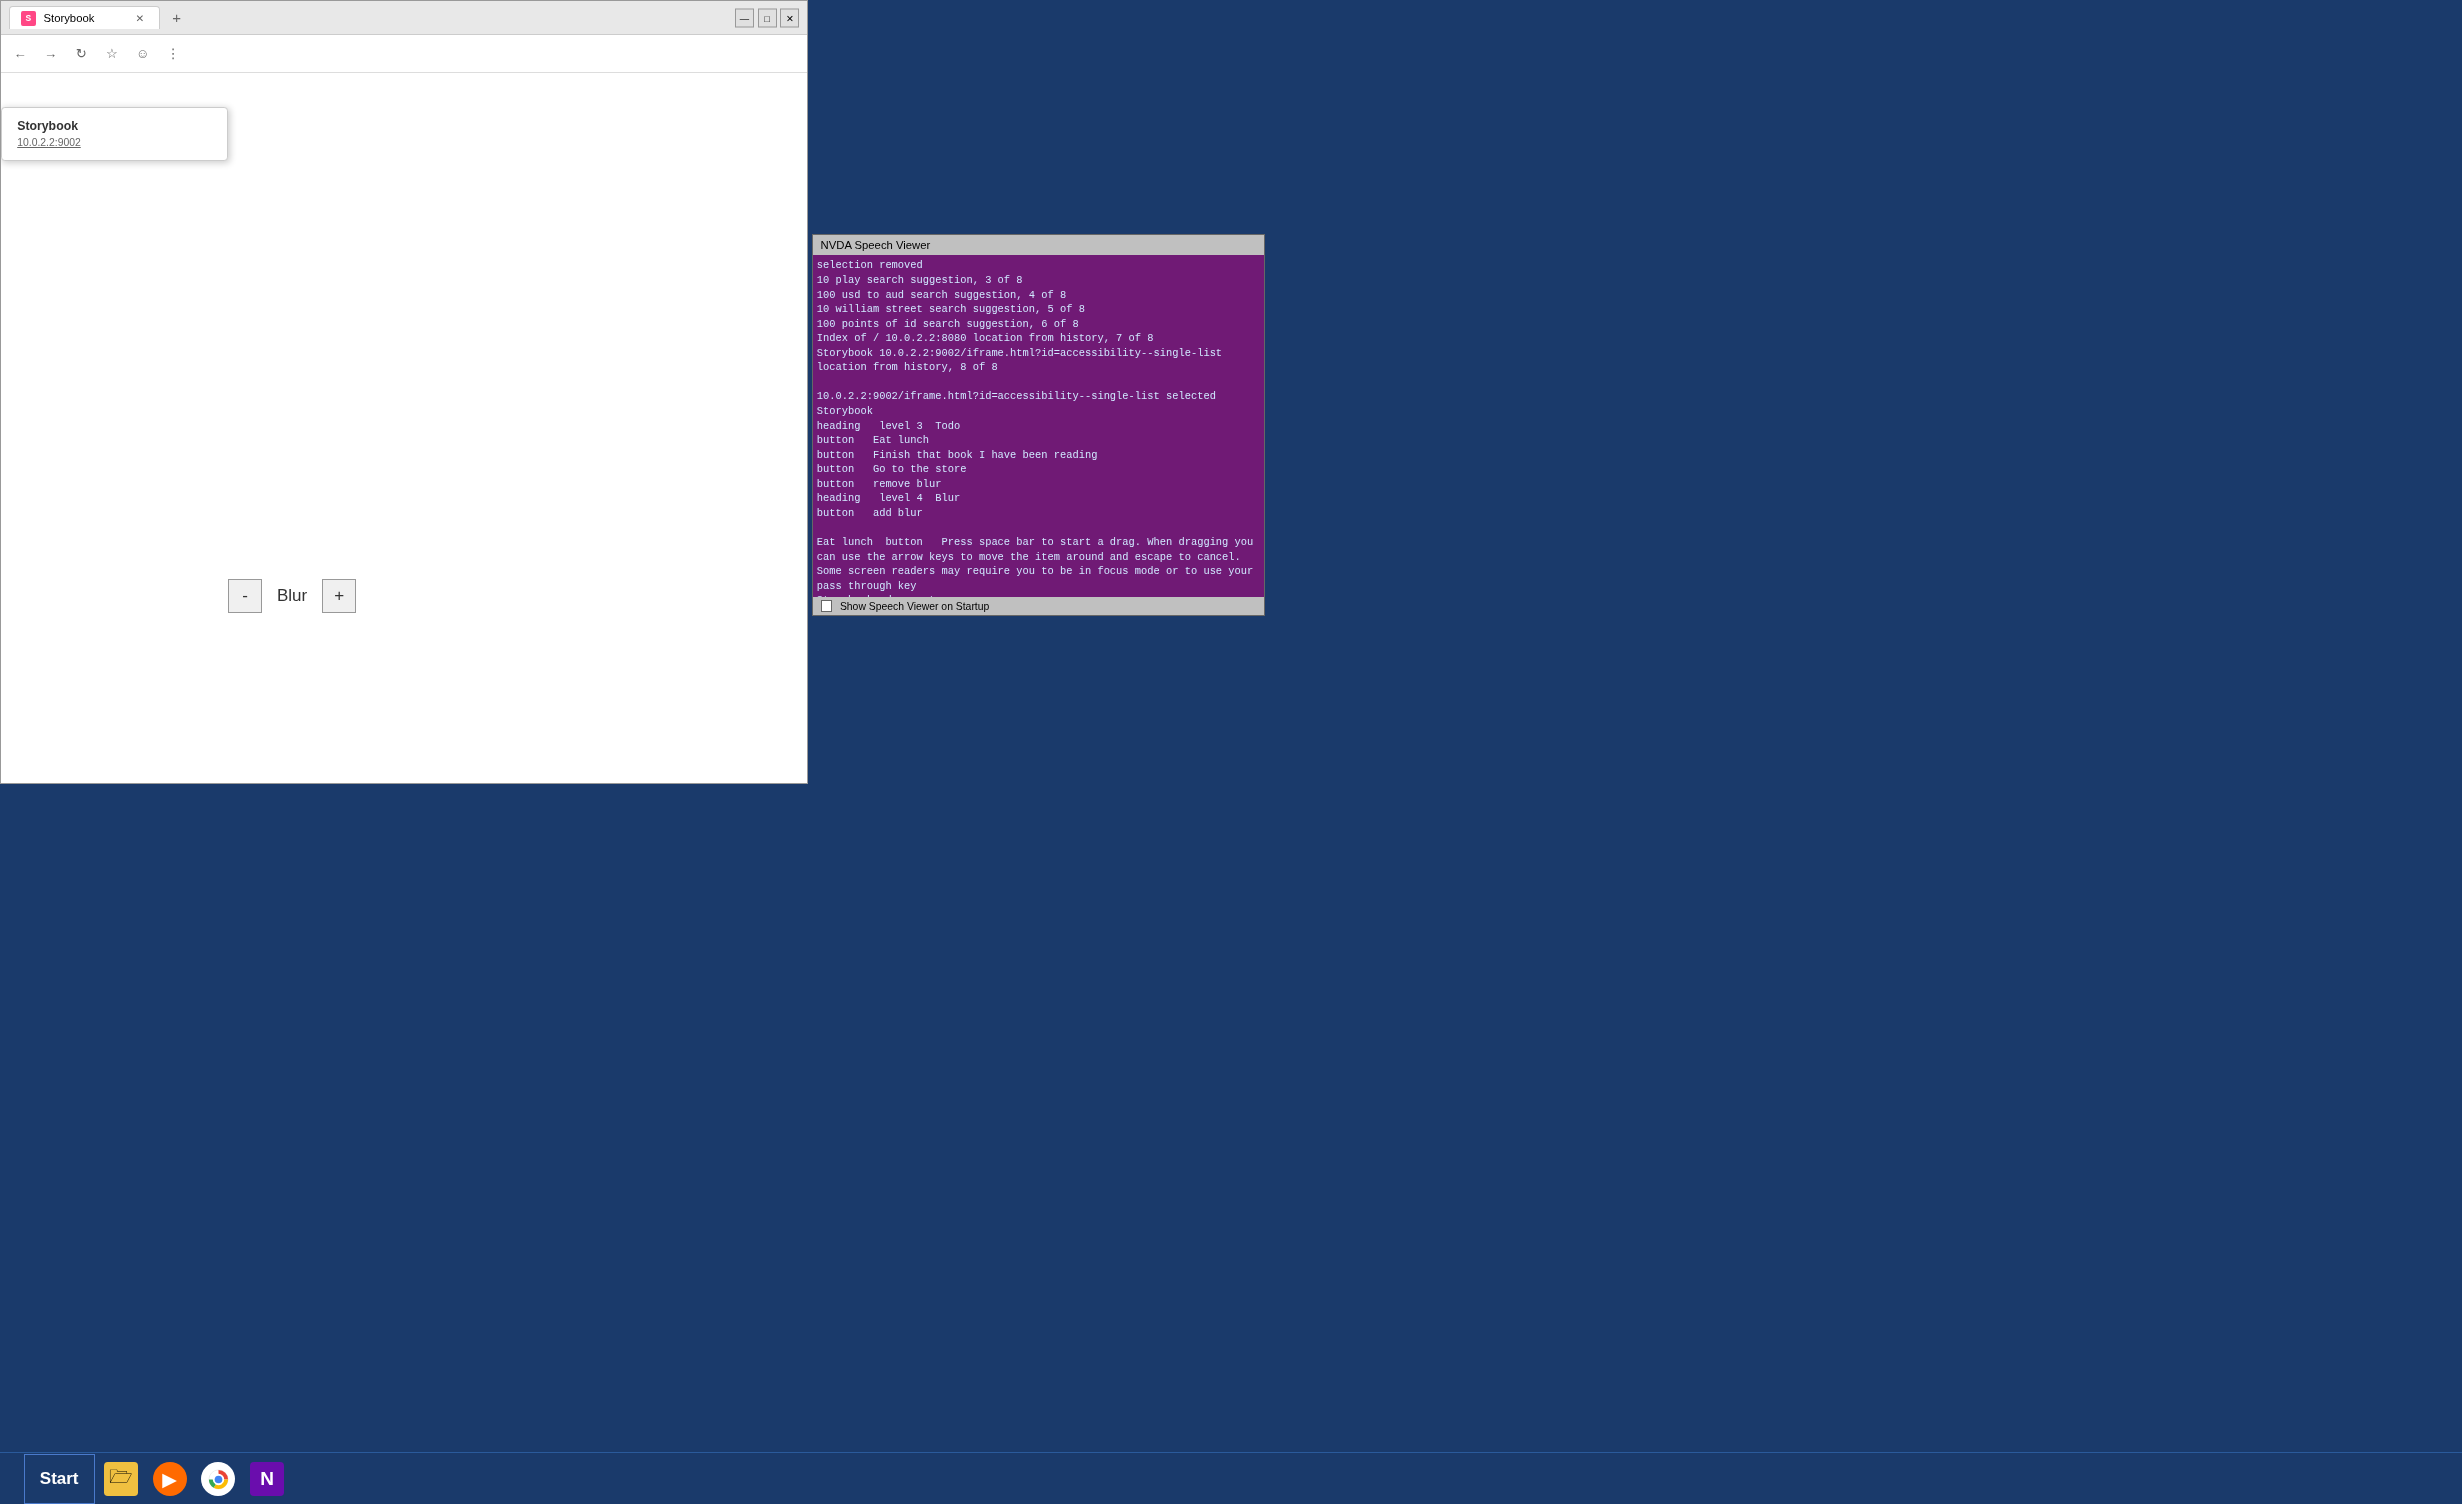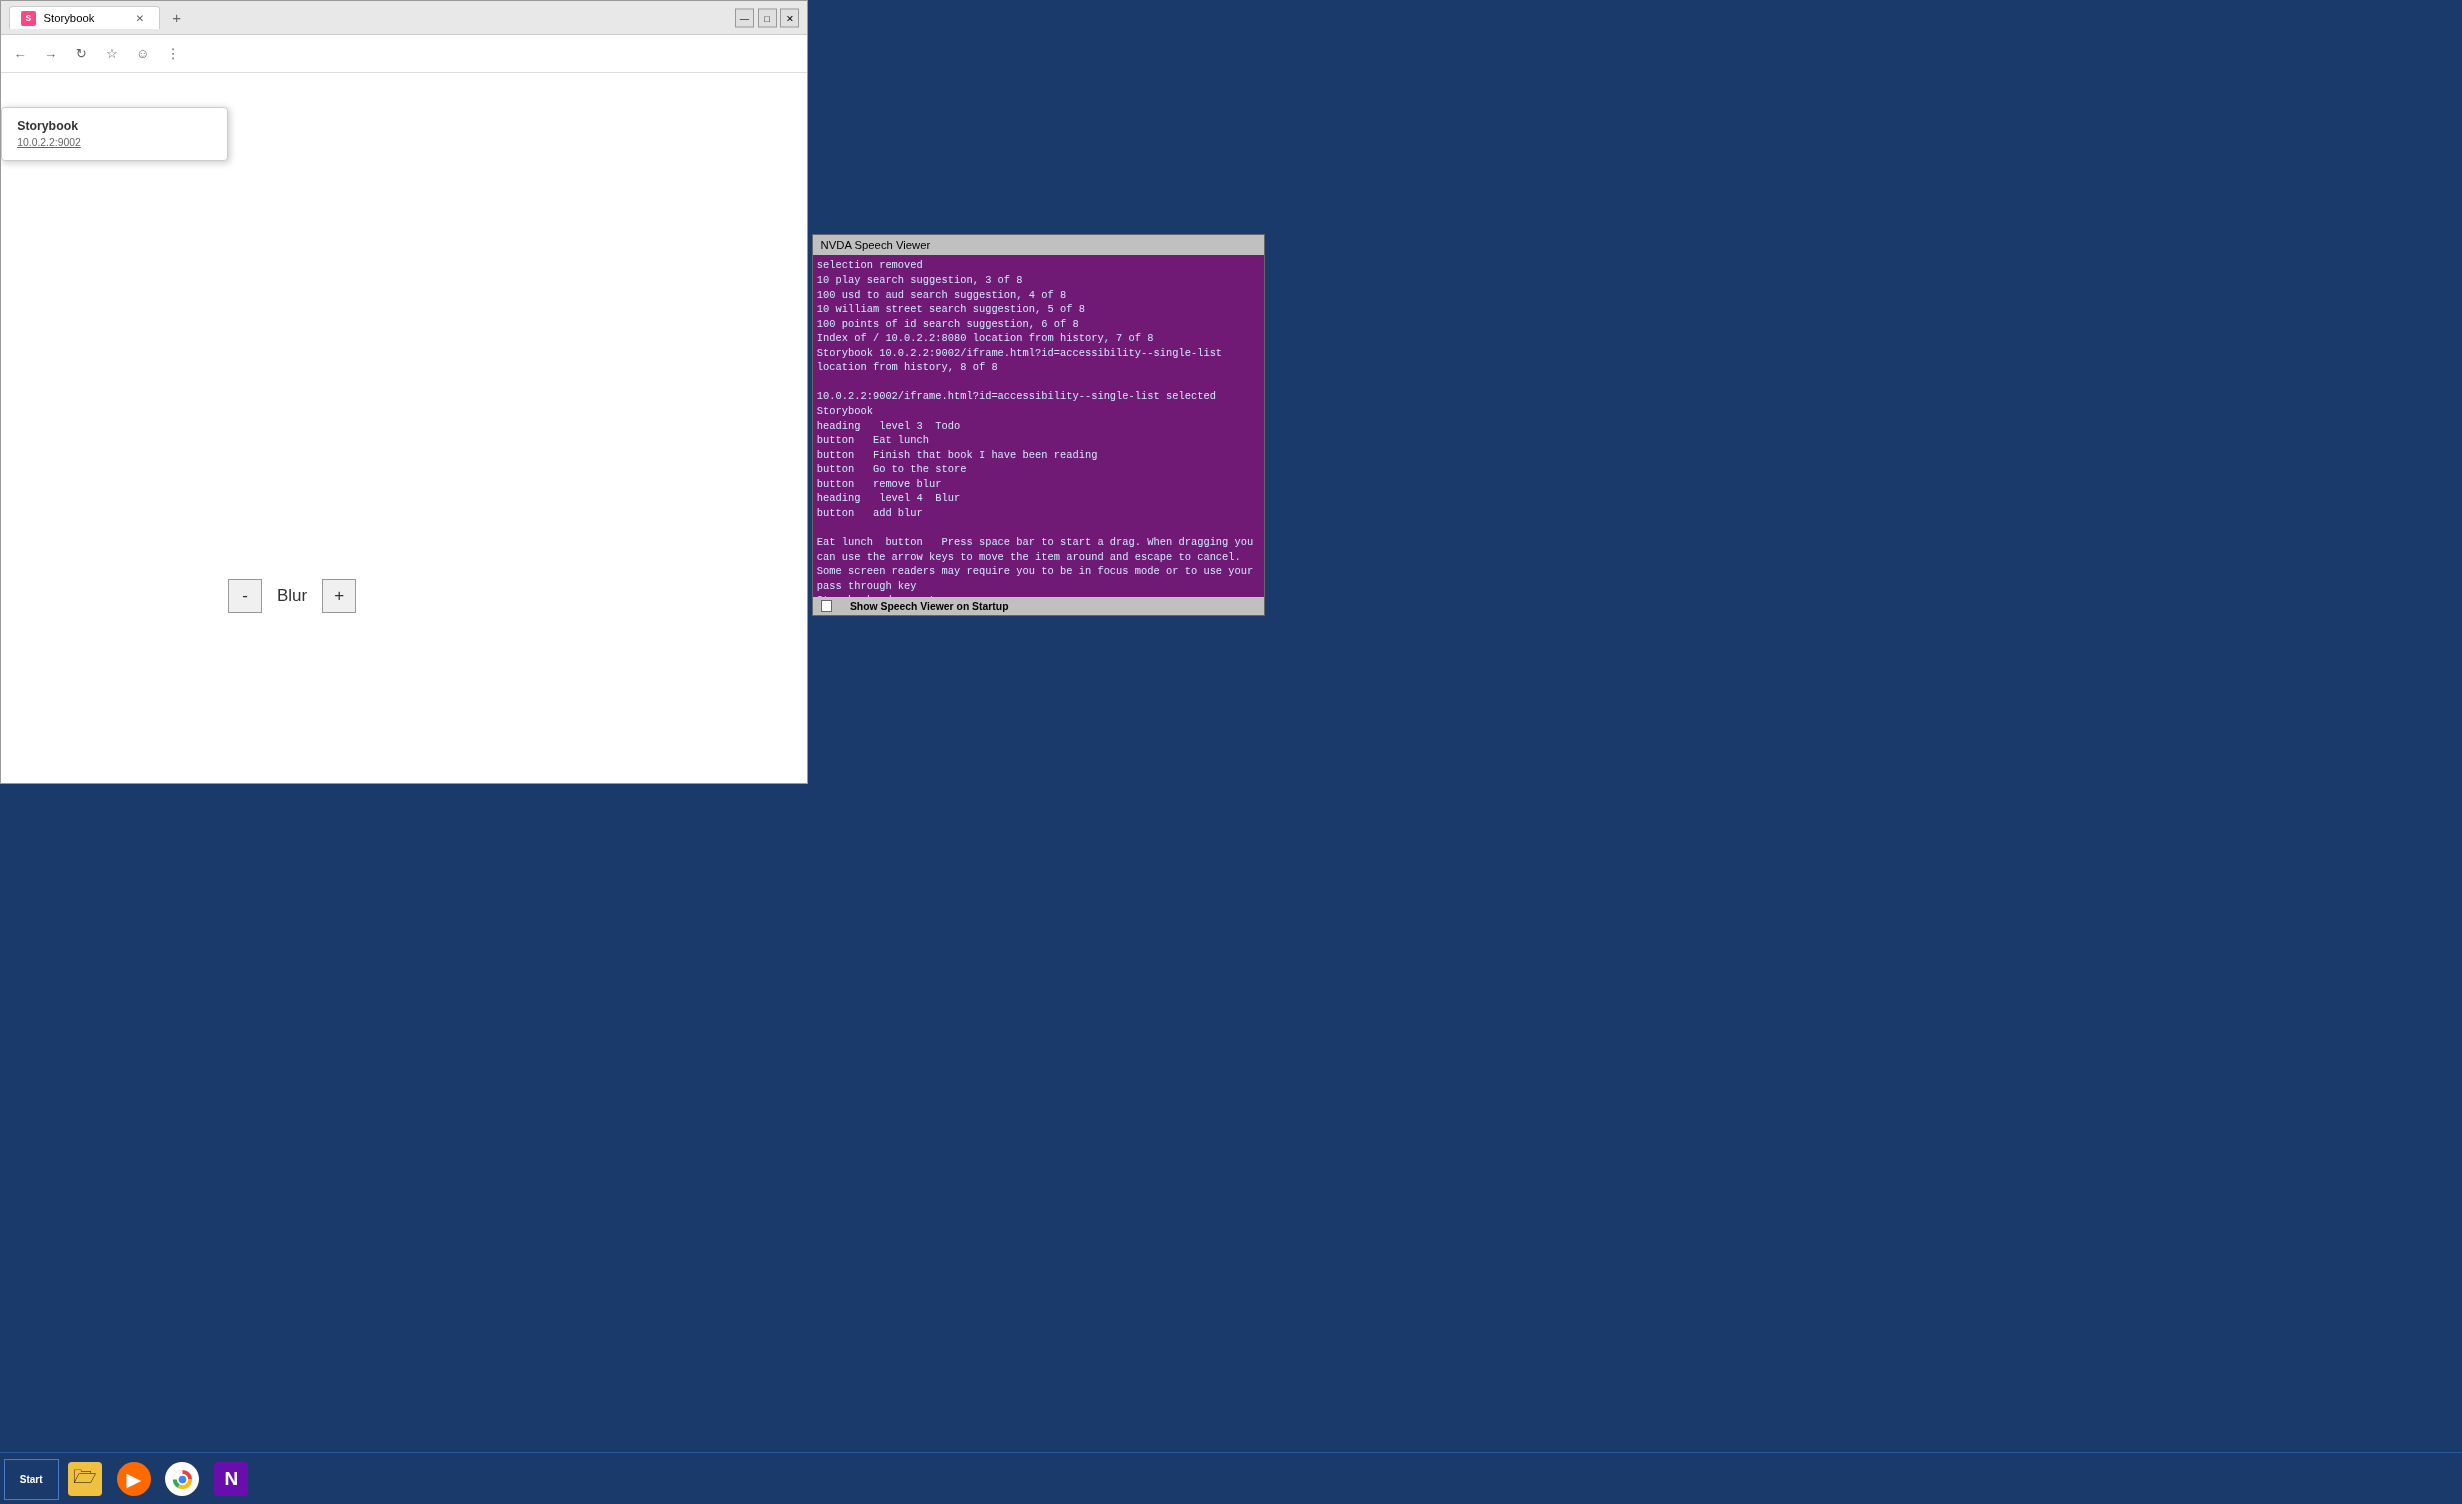--- a/index.html
+++ b/index.html
@@ -263,24 +263,23 @@
       line-height: 1.4;
       white-space: pre-wrap;
       word-break: break-word;
     }
 
     .nvda-footer {
       background: #c0c0c0;
       padding: 3.8px 7.6px;
       display: flex;
       align-items: center;
-      gap: 18px;
+      gap: 8px;
       font-size: 10.4px;
       color: #000;
-      font-weight: bold;
     }
 
     .nvda-checkbox {
       width: 11.3px;
       height: 11.3px;
       border: 0.9px solid #666;
       background: white;
     }
 
     
@@ -294,25 +293,26 @@
       border-top: 0.9px solid #2a5a9b;
       display: flex;
       align-items: center;
       padding: 0 3.8px;
       gap: 3.8px;
     }
 
     .taskbar-start {
       background: #1a3a6b;
       color: white;
-      font-size: 10px;
+      font-size: 17px;
       font-weight: bold;
       padding: 14px 15px;
       cursor: pointer;
       border: 0.9px solid #4a7acb;
+      margin-left: 20px;
     }
 
     .taskbar-icon {
       width: 45px;
       height: 45px;
       display: flex;
       align-items: center;
       justify-content: center;
       cursor: pointer;
     }

